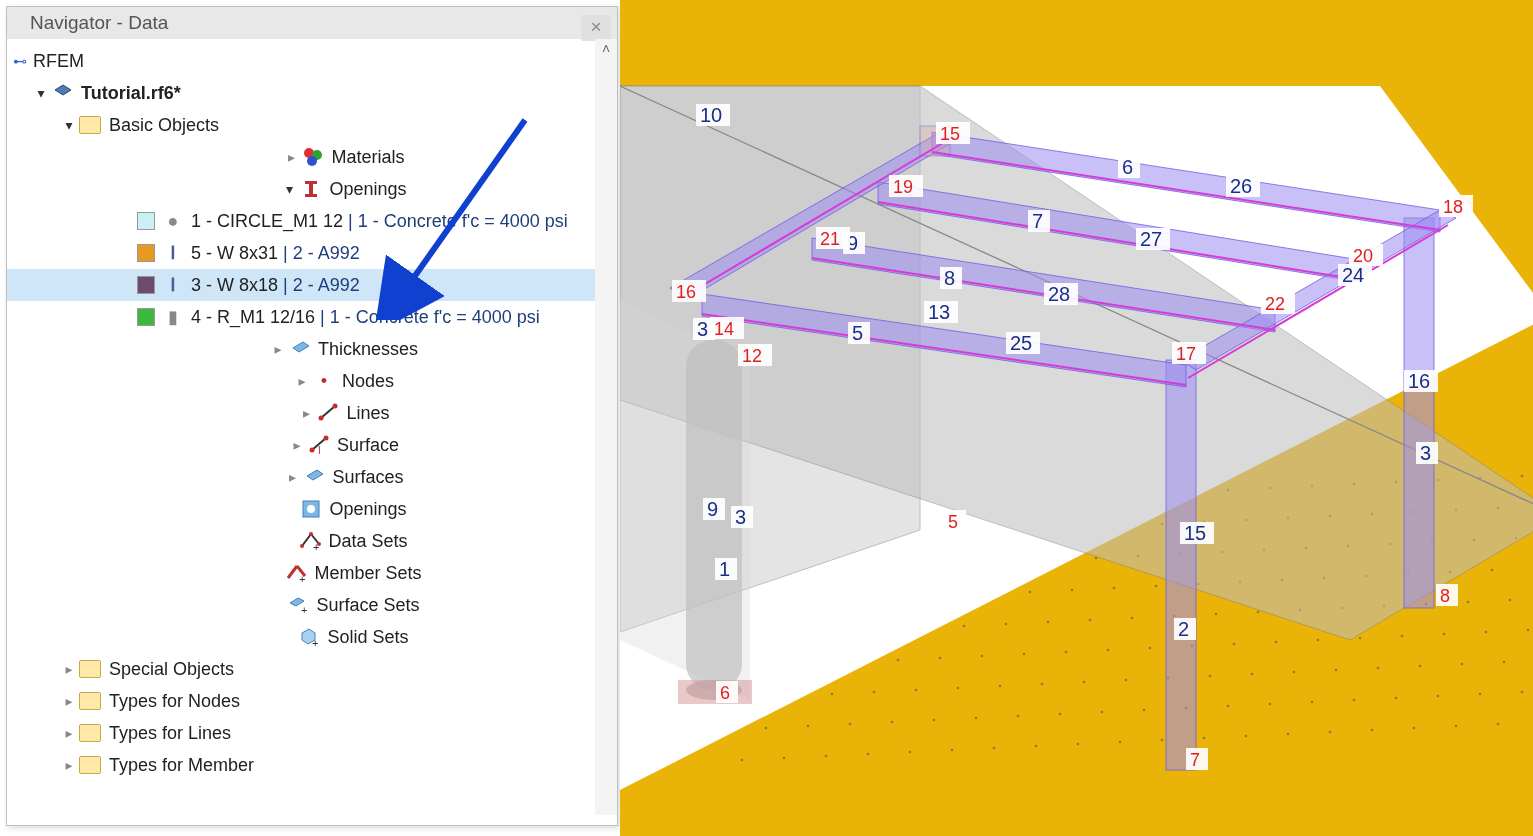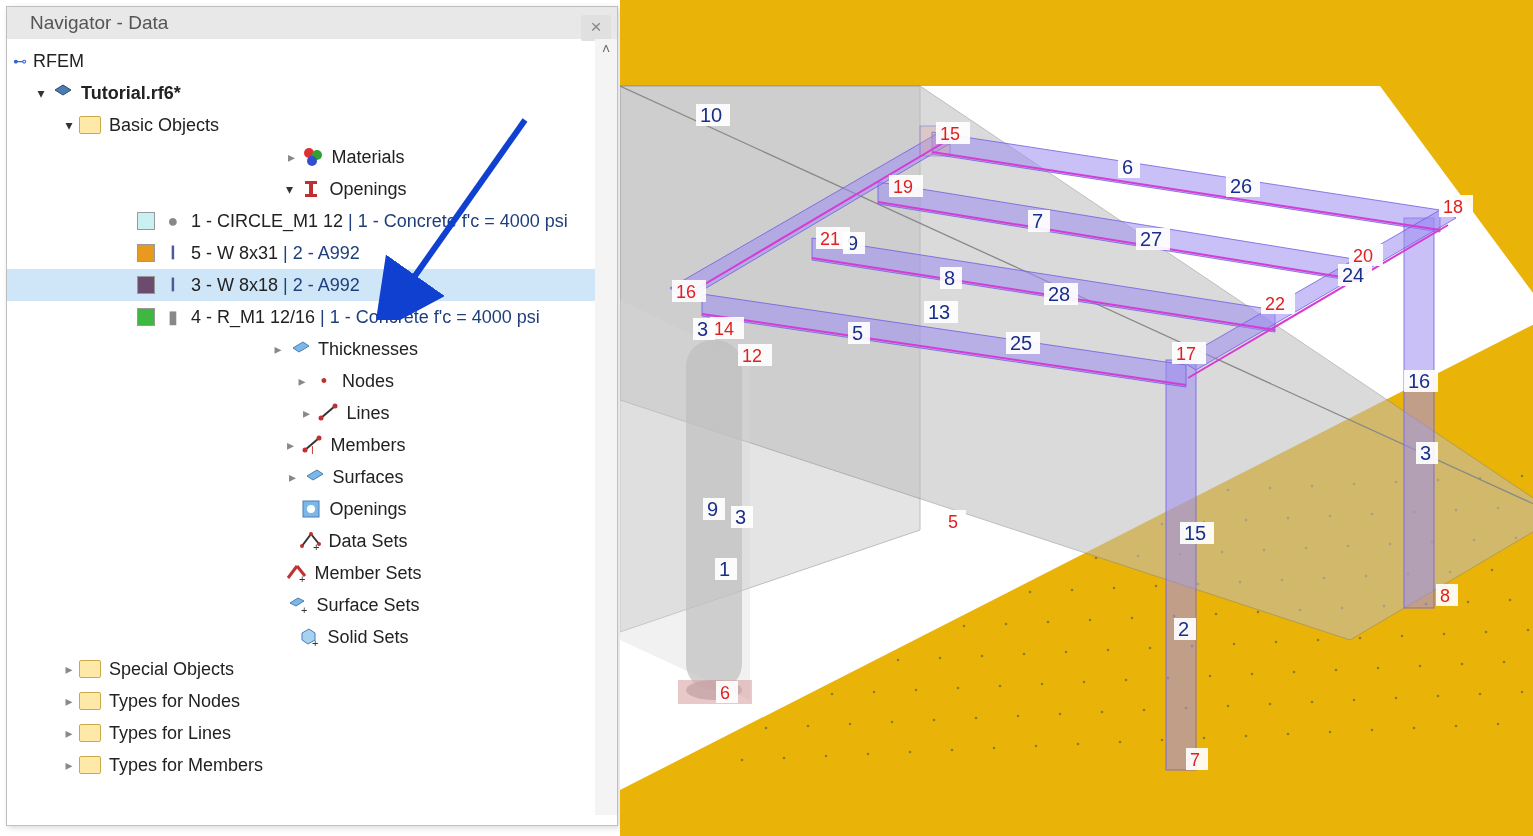--- a/index.html
+++ b/index.html
@@ -259,21 +259,21 @@
       <div class="row ind3">
         <span class="caret closed"></span>
         <span class="icon">
           <svg width="22" height="22">
               <line x1="4" y1="16" x2="18" y2="4" stroke="#333" stroke-width="2"></line>
               <circle cx="4" cy="16" r="2.5" fill="#c03030"></circle>
               <circle cx="18" cy="4" r="2.5" fill="#c03030"></circle>
               <text x="10" y="20" font-size="10" fill="#c03030">I</text>
             </svg>
         </span>
-        <span class="label">Members</span>
+        <span class="label">Surface</span>
       </div>
       <div class="row ind3">
         <span class="caret closed"></span>
         <span class="icon">
           <svg width="22" height="22">
               <polygon points="4,10 14,4 20,8 10,14" fill="#7bb8e8" stroke="#4a7db5"></polygon>
             </svg>
         </span>
         <span class="label">Surfaces</span>
       </div>
@@ -344,21 +344,21 @@
         <span class="label">Types for Nodes</span>
       </div>
       <div class="row ind2">
         <span class="caret closed"></span>
         <span class="folder"></span>
         <span class="label">Types for Lines</span>
       </div>
       <div class="row ind2">
         <span class="caret closed"></span>
         <span class="folder"></span>
-        <span class="label">Types for Members</span>
+        <span class="label">Types for Member</span>
       </div>
 
     </div>
   </div>
 </div>
 
 <div class="viewport">
   <svg id="vp-svg" width="913" height="836">
 
     <g opacity="0.6">

